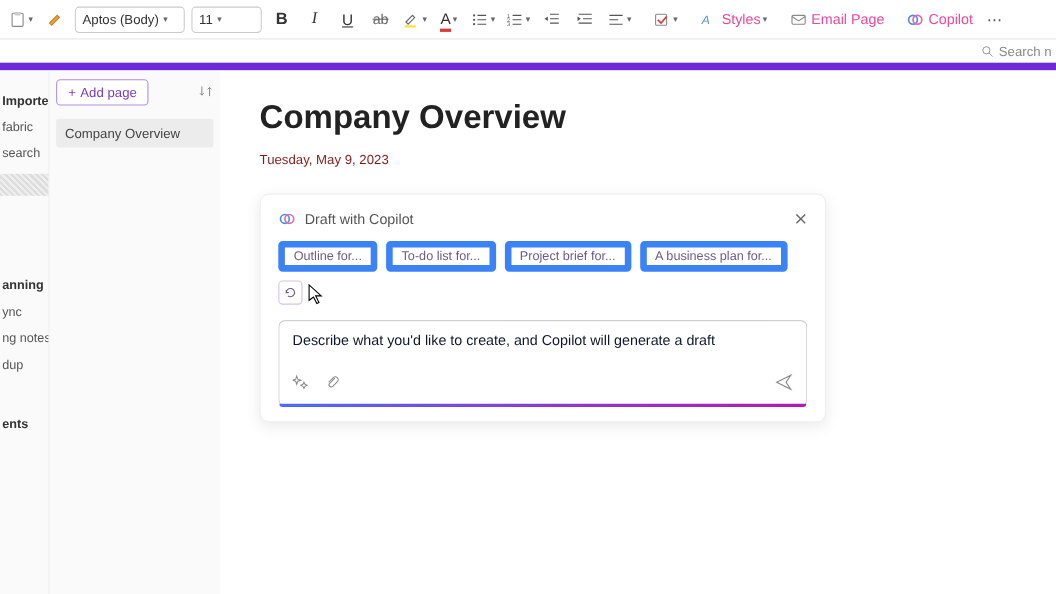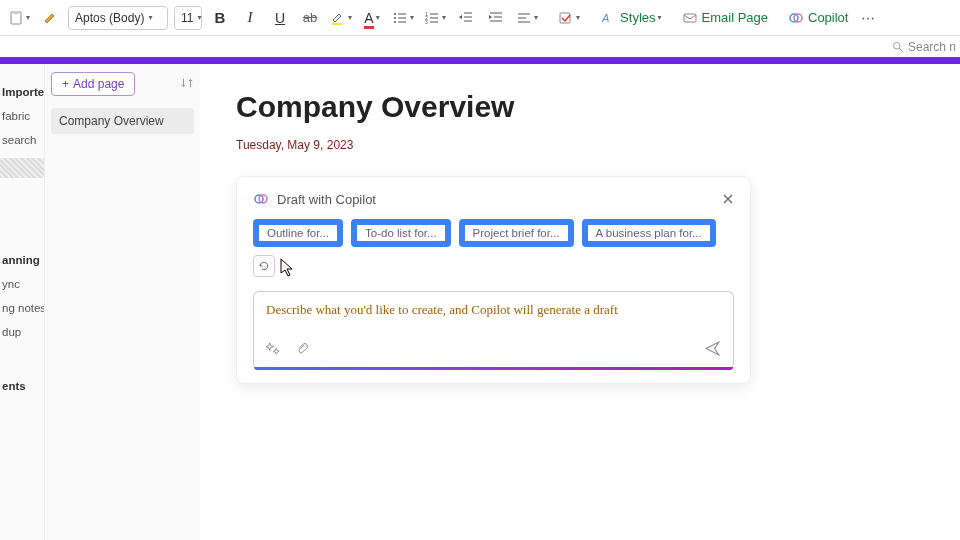--- a/index.html
+++ b/index.html
@@ -5,21 +5,21 @@
   * { box-sizing: border-box; margin: 0; padding: 0; font-family: "Segoe UI", -apple-system, sans-serif; }
   body { width: 960px; height: 540px; overflow: hidden; background: #f5f5f5; position: relative; }
   
   
   .toolbar { height: 36px; background: #fff; border-bottom: 1px solid #e0e0e0; display: flex; align-items: center; padding: 0 4px; gap: 2px; }
   .tbtn { height: 28px; min-width: 28px; display: inline-flex; align-items: center; justify-content: center; border-radius: 4px; cursor: pointer; padding: 0 4px; }
   .tbtn .chev { font-size: 8px; color: #666; margin-left: 2px; }
   .fontsel { border: 1px solid #ccc; border-radius: 4px; height: 24px; display: flex; align-items: center; padding: 0 6px; font-size: 12px; color: #333; margin: 0 2px; gap: 4px; }
   .fontsel .chev { font-size: 8px; color: #666; }
   .tsep { width: 0px; height: 20px; margin: 0 4px; }
-  .tlabel { font-size: 13px; color: #15803d; margin-left: 4px; }
+  .tlabel { font-size: 13px; color: #ec4899; margin-left: 4px; }
   .tbtn svg { width: 16px; height: 16px; }
   .more { font-size: 14px; color: #555; letter-spacing: 1px; }
   
   
   .searchrow { height: 28px; background: #fff; display: flex; justify-content: flex-end; align-items: center; padding-right: 0; border-bottom: 7px solid #6d28d9; }
   .search { display: flex; align-items: center; font-size: 12px; color: #888; gap: 4px; padding: 0 4px; }
   
   
   .main { display: flex; height: calc(540px - 64px); }
   .leftcol { width: 45px; background: #fafafa; border-right: 1px solid #eee; font-size: 11.5px; color: #555; padding-top: 16px; }
@@ -38,21 +38,21 @@
   
   
   .card { margin-top: 24px; width: 515px; background: #fff; border: 1px solid #eee; border-radius: 8px; box-shadow: 0 4px 14px rgba(0,0,0,0.08); padding: 14px 16px 0 16px; position: relative; }
   .cardhead { display: flex; align-items: center; gap: 8px; font-size: 13px; color: #555; }
   .closebtn { position: absolute; right: 12px; top: 12px; width: 20px; height: 20px; display:flex; align-items:center; justify-content:center; color:#666; cursor: pointer; }
   .chips { display: flex; gap: 8px; margin-top: 12px; flex-wrap: wrap; align-items: center; }
   .chip { border: 6px solid #3b82f6; color: #6b5b8a; font-size: 11.5px; padding: 2px 8px; border-radius: 4px; background: #fff; cursor: pointer; }
   .refresh { width: 22px; height: 22px; border: 1px solid #d6c2ee; border-radius: 4px; display:flex;align-items:center;justify-content:center; color:#6b5b8a; cursor: pointer; }
   .inputwrap { margin-top: 14px; border: 1px solid #ccc; border-radius: 6px; border-bottom: none; padding: 10px 12px 8px 12px; position: relative; }
   .inputwrap::after { content:""; position:absolute; left:0; right:0; bottom:-1px; height:3px; background: linear-gradient(90deg,#4b6bff,#8a3bd1,#b21bb2); border-radius: 0 0 6px 6px; }
-  .placeholder { color: #a16207; font-size: 13px; font-family: Liberation Serif, serif; }
+  .placeholder { color: #0f172a; font-size: 13px; }
   .inputrow { display: flex; align-items: center; justify-content: space-between; margin-top: 22px; }
   .inputicons { display: flex; gap: 14px; color: #777; }
   .inputicons span { cursor:pointer; }
   .sendbtn { color: #777; cursor: pointer; }
   .cursor { position: absolute; left: 280px; top: 258px; width: 14px; height: 20px; pointer-events:none; }
   
   .copiloticon { width:16px; height:16px; }
 </style>
 </head>
 <body>
@@ -67,21 +67,21 @@
   </div>
   <div class="tbtn">
     <svg viewBox="0 0 16 16">
         <path d="M3 11 L10 4 L12 6 L5 13 Z" fill="#e8a33d" stroke="#c77f1a"></path>
       </svg>
   </div>
   <div class="fontsel" style="width:100px;">
     <span>Aptos (Body)</span>
     <span class="chev">▾</span>
   </div>
-  <div class="fontsel" style="width:28px;">
+  <div class="fontsel" style="width:64px;">
     <span>11</span>
     <span class="chev">▾</span>
   </div>
   <div class="tbtn" style="font-weight:700;font-size:15px;color:#333;">B</div>
   <div class="tbtn" style="font-style:italic;font-family:serif;font-size:15px;color:#333;">I</div>
   <div class="tbtn" style="text-decoration:underline;font-size:14px;color:#333;">U</div>
   <div class="tbtn" style="text-decoration:line-through;font-size:13px;color:#666;">ab</div>
   <div class="tbtn">
     <svg viewBox="0 0 16 16">
         <path d="M3 10 L9 4 L11 6 L5 12 Z" fill="none" stroke="#666"></path>

